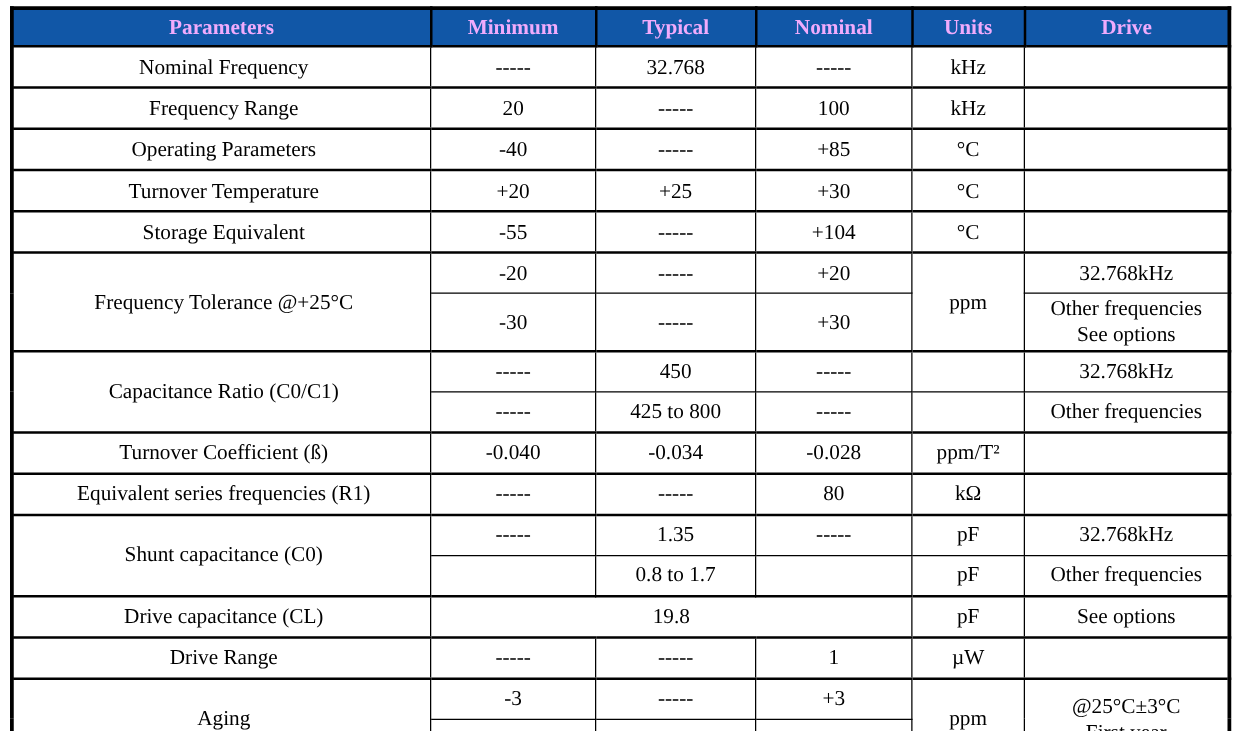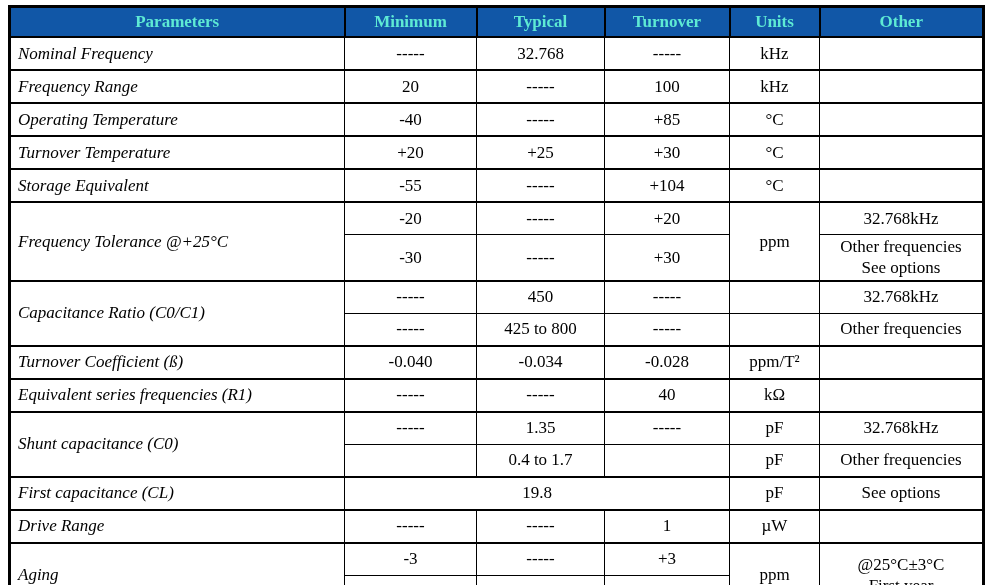--- a/index.html
+++ b/index.html
@@ -16,44 +16,43 @@
     color: #000000;
   }
   table.spec {
     border-collapse: collapse;
     table-layout: fixed;
     width: 974px;
     border: 3px solid #000000;
   }
   table.spec th {
     background: #1157a7;
-    color: #5eead4;
+    color: #f0abfc;
     font-weight: bold;
     font-size: 17px;
     height: 28px;
     border: 2px solid #000000;
     text-align: center;
     vertical-align: middle;
     padding: 0 2px;
   }
   table.spec td {
     border: 1px solid #000000;
     font-size: 17px;
     height: 29px;
     text-align: center;
     vertical-align: middle;
     padding: 1px 4px;
     line-height: 1.25;
     white-space: pre-line;
     overflow: hidden;
   }
   table.spec td.param {
-    text-align: left;
+    text-align: center;
     padding-left: 7px;
-    font-style: italic;
   }
   table.spec tr.g td {
     border-top: 2px solid #000000;
   }
 </style>
 </head>
 <body>
 
 <table class="spec">
     <colgroup>
@@ -62,44 +61,44 @@
       <col style="width: 128px;">
       <col style="width: 125px;">
       <col style="width: 90px;">
       <col style="width: 164px;">
     </colgroup>
     <thead>
       <tr>
         <th>Parameters</th>
         <th>Minimum</th>
         <th>Typical</th>
-        <th>Turnover</th>
+        <th>Nominal</th>
         <th>Units</th>
-        <th>Other</th>
+        <th>Drive</th>
       </tr>
     </thead>
     <tbody>
       <tr class="g">
         <td class="param">Nominal Frequency</td>
         <td class="val">-----</td>
         <td class="val">32.768</td>
         <td class="val">-----</td>
         <td class="val">kHz</td>
         <td class="val"></td>
       </tr>
       <tr class="g">
         <td class="param">Frequency Range</td>
         <td class="val">20</td>
         <td class="val">-----</td>
         <td class="val">100</td>
         <td class="val">kHz</td>
         <td class="val"></td>
       </tr>
       <tr class="g">
-        <td class="param">Operating Temperature</td>
+        <td class="param">Operating Parameters</td>
         <td class="val">-40</td>
         <td class="val">-----</td>
         <td class="val">+85</td>
         <td class="val">°C</td>
         <td class="val"></td>
       </tr>
       <tr class="g">
         <td class="param">Turnover Temperature</td>
         <td class="val">+20</td>
         <td class="val">+25</td>
@@ -150,41 +149,41 @@
         <td class="val">-0.040</td>
         <td class="val">-0.034</td>
         <td class="val">-0.028</td>
         <td class="val">ppm/T²</td>
         <td class="val"></td>
       </tr>
       <tr class="g">
         <td class="param">Equivalent series frequencies (R1)</td>
         <td class="val">-----</td>
         <td class="val">-----</td>
-        <td class="val">40</td>
+        <td class="val">80</td>
         <td class="val">kΩ</td>
         <td class="val"></td>
       </tr>
       <tr class="g">
         <td rowspan="2" class="param">Shunt capacitance (C0)</td>
         <td class="val">-----</td>
         <td class="val">1.35</td>
         <td class="val">-----</td>
         <td class="val">pF</td>
         <td class="val">32.768kHz</td>
       </tr>
       <tr>
         <td class="val"></td>
-        <td class="val">0.4 to 1.7</td>
+        <td class="val">0.8 to 1.7</td>
         <td class="val"></td>
         <td class="val">pF</td>
         <td class="val">Other frequencies</td>
       </tr>
       <tr class="g">
-        <td class="param">First capacitance (CL)</td>
+        <td class="param">Drive capacitance (CL)</td>
         <td colspan="3" class="val">19.8</td>
         <td class="val">pF</td>
         <td class="val">See options</td>
       </tr>
       <tr class="g">
         <td class="param">Drive Range</td>
         <td class="val">-----</td>
         <td class="val">-----</td>
         <td class="val">1</td>
         <td class="val">µW</td>

